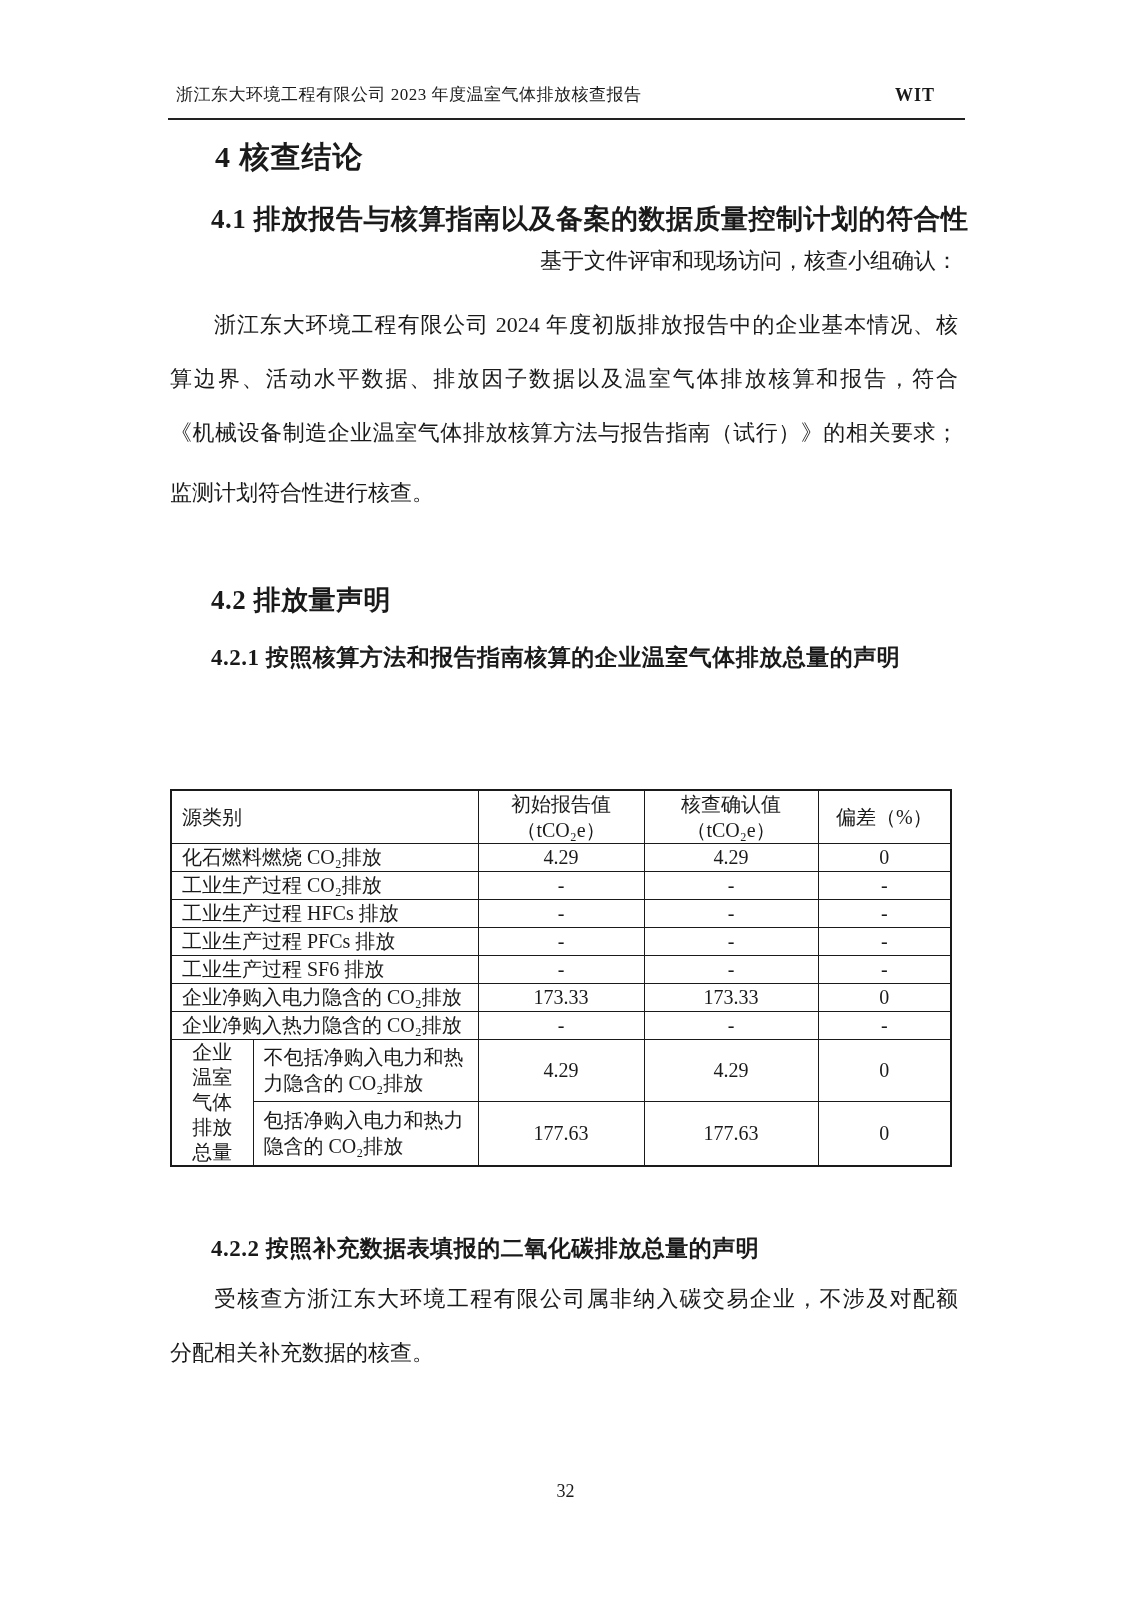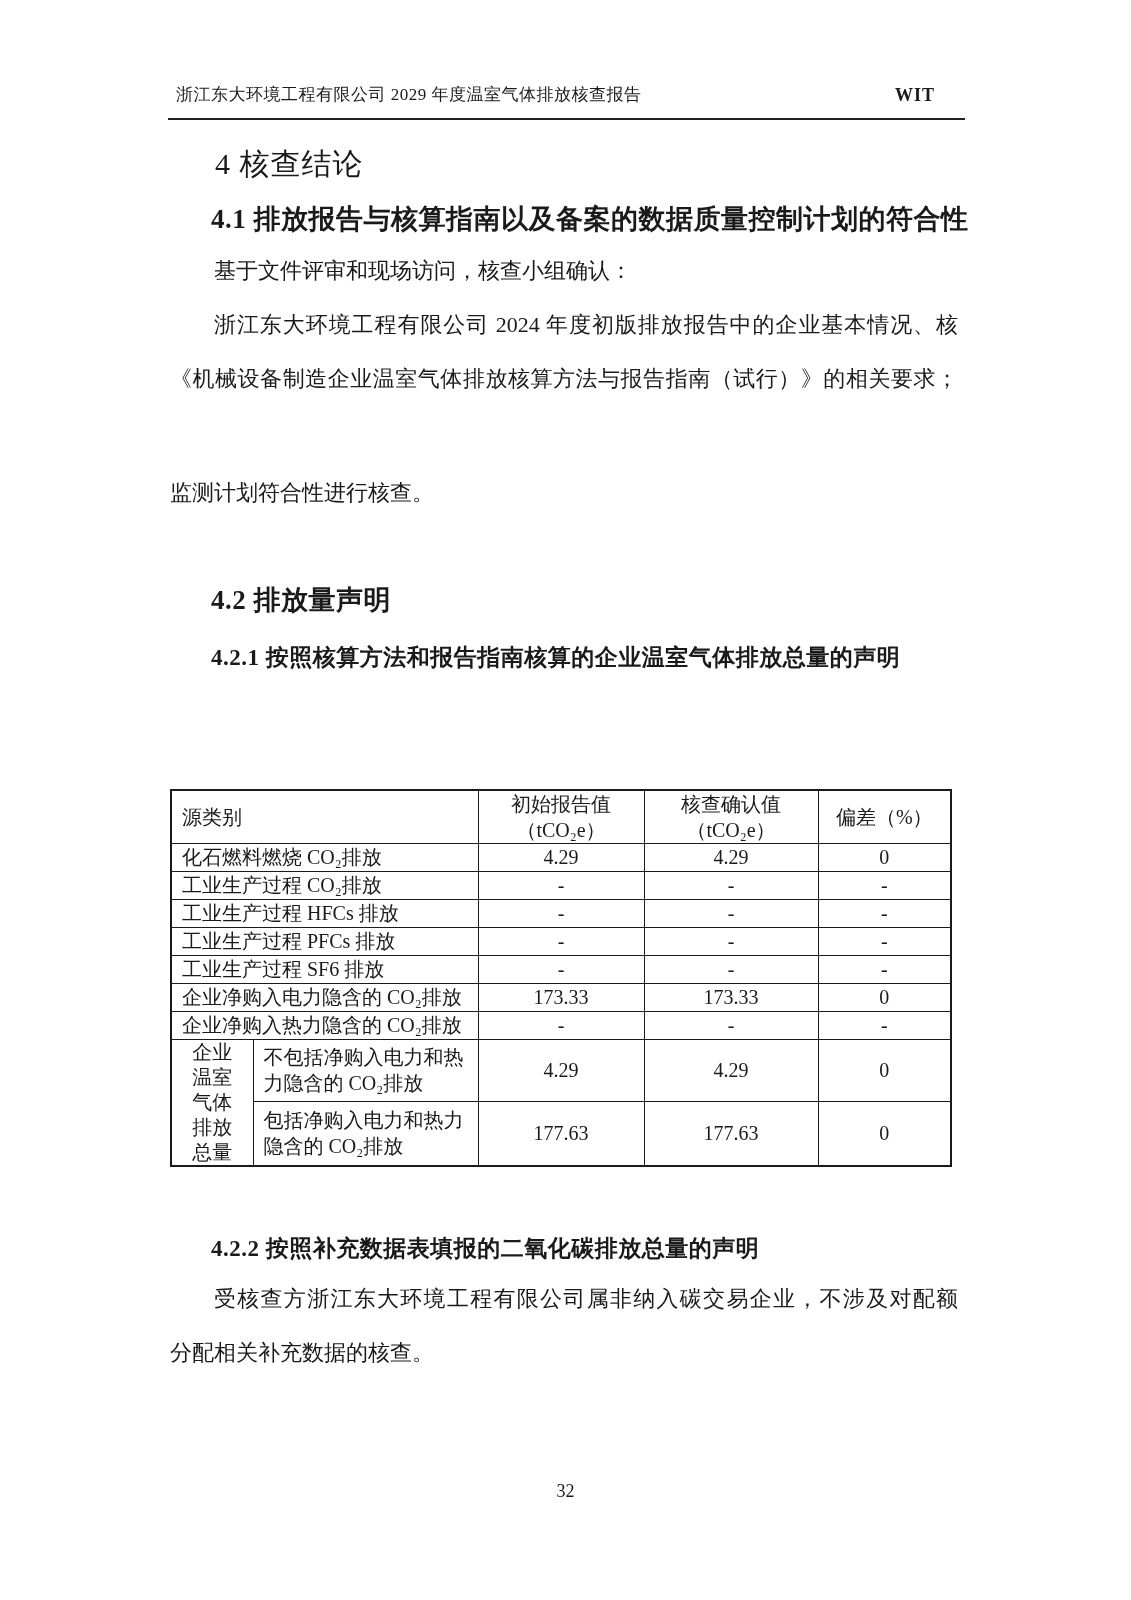--- a/index.html
+++ b/index.html
@@ -11,30 +11,30 @@
   
   .doc-header{
     left:168px;top:83px;width:797px;
     display:flex;justify-content:space-between;align-items:flex-end;
     padding-bottom:12px;border-bottom:2px solid #222;
     font-size:17px;letter-spacing:0.5px;
   }
   .doc-header .title{padding-left:8px;}
   .doc-header .logo{margin-right:30px;font-size:18px;font-weight:600;letter-spacing:1px;}
   
-  .h1{left:215px;top:144px;font-size:30px;font-weight:normal;letter-spacing:1px;}
+  .h1{left:215px;top:137px;font-size:30px;font-weight:bold;letter-spacing:1px;}
   .h2{font-size:27px;font-weight:bold;letter-spacing:0.5px;}
   .h2.pos41{left:211px;top:201px;}
   .h2.pos42{left:211px;top:582px;}
   .h3{font-size:23px;font-weight:bold;letter-spacing:0.5px;}
   .h3.pos421{left:211px;top:642px;}
   .h3.pos422{left:211px;top:1233px;}
   
   .para{left:170px;width:788px;font-size:22px;}
-  .para.pos-p1{top:244px;}
+  .para.pos-p1{top:234px;text-align:right;}
   .para.pos-p2{top:298px;}
   .para.pos-p3{top:466px;}
   .para.pos-p421{top:680px;}
   .para.pos-p422{top:1272px;}
   .line{height:54px;line-height:54px;white-space:normal;}
   .just{text-align:justify;text-align-last:justify;}
   .indent{text-indent:44px;}
   
   .tbl-wrap{left:170px;top:789px;width:780px;border-radius:32px;}
   table.emissions{border-collapse:collapse;width:780px;table-layout:fixed;
@@ -55,34 +55,35 @@
   .sub-label{line-height:26px;}
   
   .footer{top:1481px;left:0;width:1131px;text-align:center;font-size:18px;}
 </style>
 </head>
 <body>
 
 <div class="page">
 
   <div class="abs doc-header">
-    <span class="title">浙江东大环境工程有限公司 2029 年度温室气体排放核查报告</span>
+    <span class="title">浙江东大环境工程有限公司 2023 年度温室气体排放核查报告</span>
     <span class="logo">WIT</span>
   </div>
 
   <div class="abs h1">4 核查结论</div>
 
   <div class="abs h2 pos41">4.1 排放报告与核算指南以及备案的数据质量控制计划的符合性</div>
 
   <div class="abs para pos-p1">
     <div class="line indent">基于文件评审和现场访问，核查小组确认：</div>
   </div>
 
   <div class="abs para pos-p2">
     <div class="line just indent">浙江东大环境工程有限公司 2024 年度初版排放报告中的企业基本情况、核</div>
+    <div class="line just">算边界、活动水平数据、排放因子数据以及温室气体排放核算和报告，符合</div>
     <div class="line just">《机械设备制造企业温室气体排放核算方法与报告指南（试行）》的相关要求；</div>
   </div>
 
   <div class="abs para pos-p3">
     <div class="line">监测计划符合性进行核查。</div>
   </div>
 
   <div class="abs h2 pos42">4.2 排放量声明</div>
 
   <div class="abs h3 pos421">4.2.1 按照核算方法和报告指南核算的企业温室气体排放总量的声明</div>

